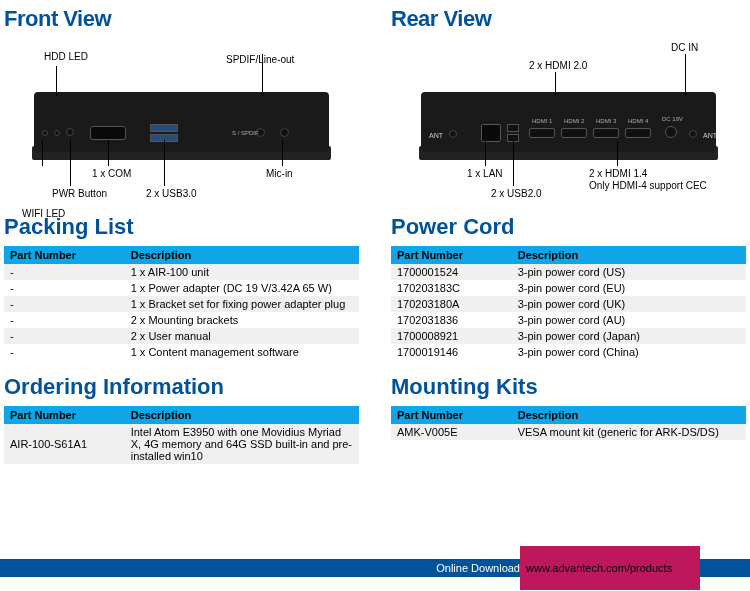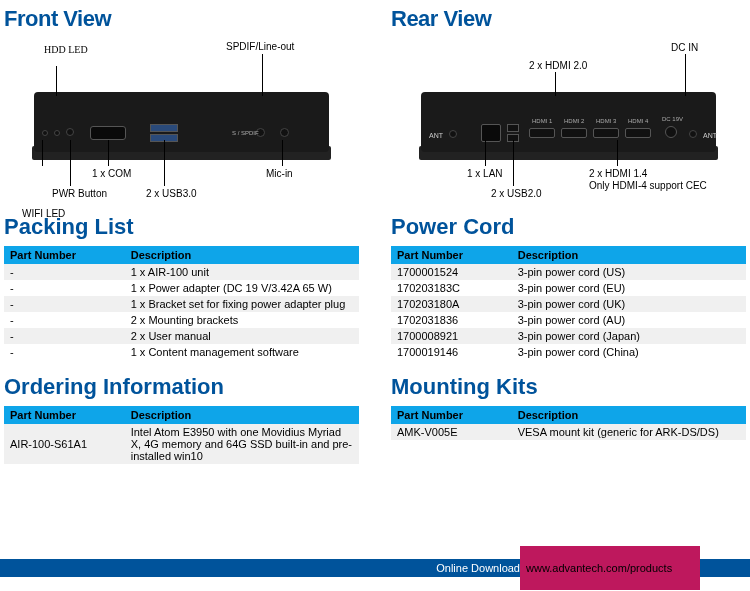--- a/index.html
+++ b/index.html
@@ -86,22 +86,22 @@
 </head>
 <body>
 
 <div class="page">
 
   <div class="cols">
     <div class="col">
       <h2>Front View</h2>
       <div class="diagram">
 
-        <div class="label" style="left:40px; top:4px;font-family:Liberation Serif, serif;">HDD LED</div>
-        <div class="label" style="left:222px; top:1px;">SPDIF/Line-out</div>
+        <div class="label" style="left:40px; top:11px;">HDD LED</div>
+        <div class="label" style="left:222px; top:14px;">SPDIF/Line-out</div>
 
         <div class="chassis">
           <div class="port round" style="left:8px; top:38px; width:6px; height:6px;"></div>
           <div class="port round" style="left:20px; top:38px; width:6px; height:6px;"></div>
           <div class="port round" style="left:32px; top:36px; width:8px; height:8px;"></div>
           <div class="port" style="left:56px; top:34px; width:36px; height:14px; border-radius:3px; background:#0a0a0a;"></div>
           <div class="port" style="left:116px; top:32px; width:28px; height:8px; background:#2a4a7a;"></div>
           <div class="port" style="left:116px; top:42px; width:28px; height:8px; background:#2a4a7a;"></div>
           <div class="port round" style="left:222px; top:36px; width:9px; height:9px;"></div>
           <div class="port round" style="left:246px; top:36px; width:9px; height:9px;"></div>

